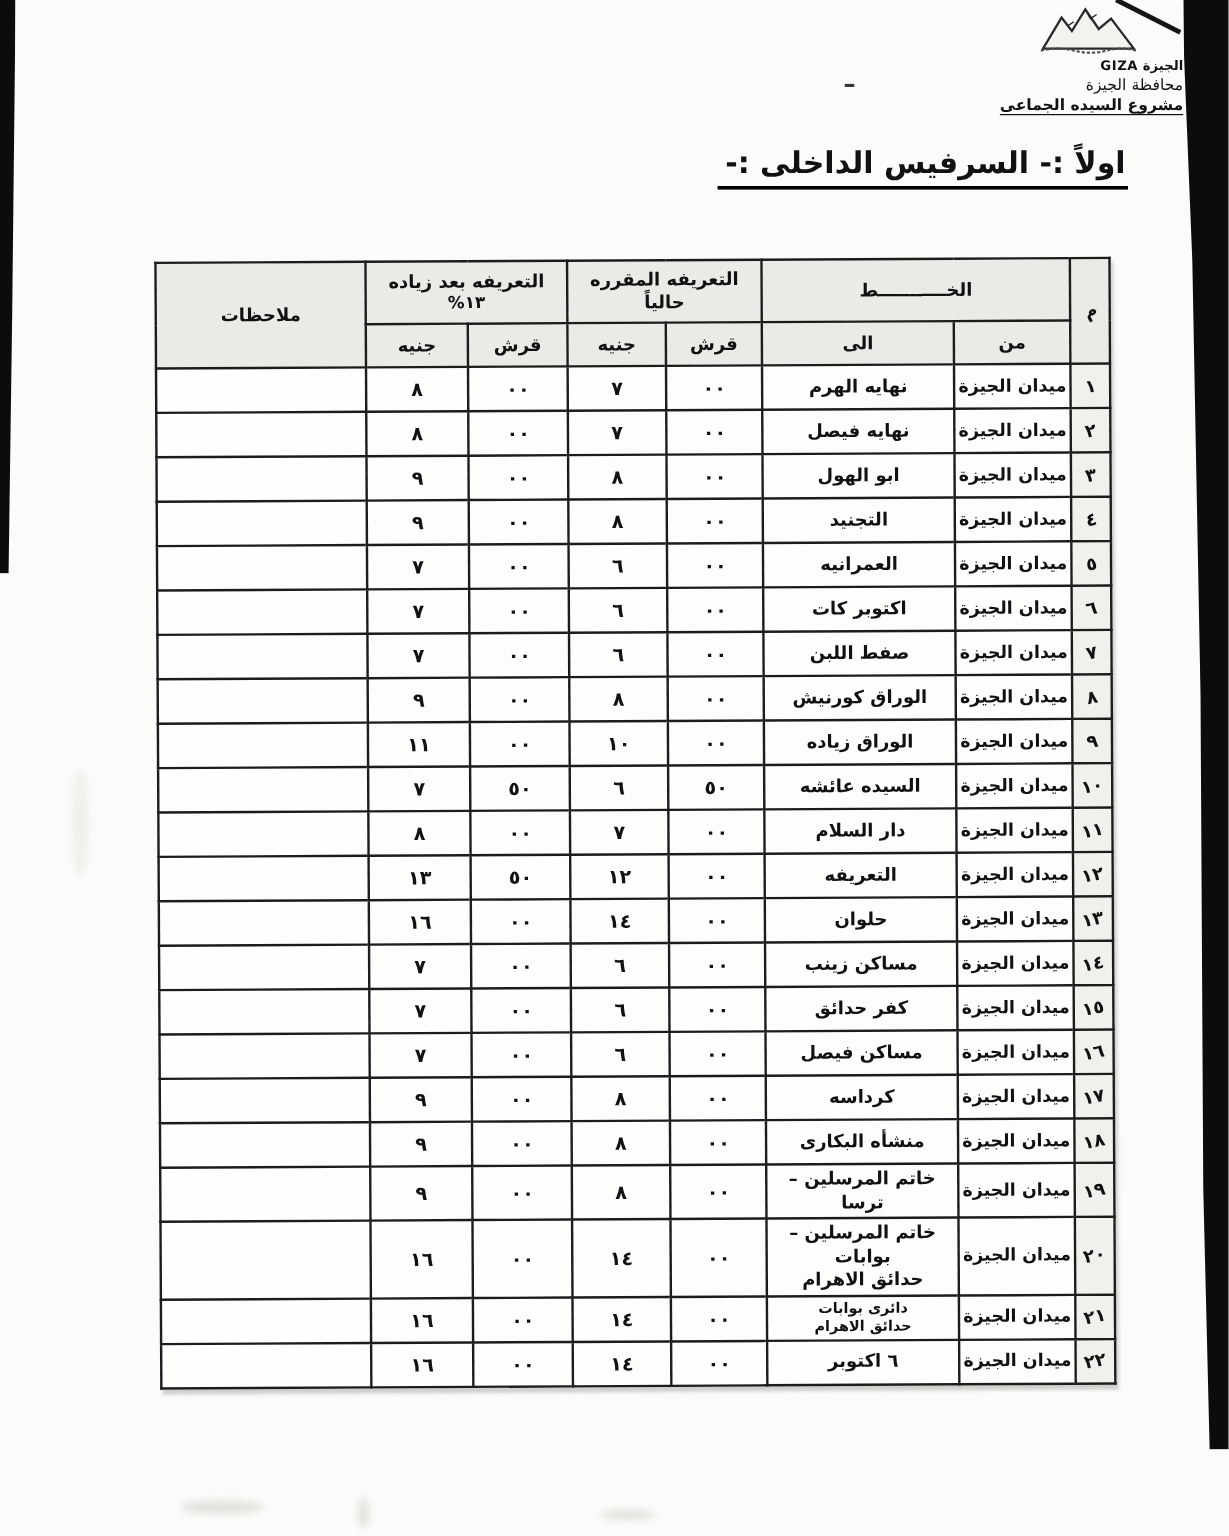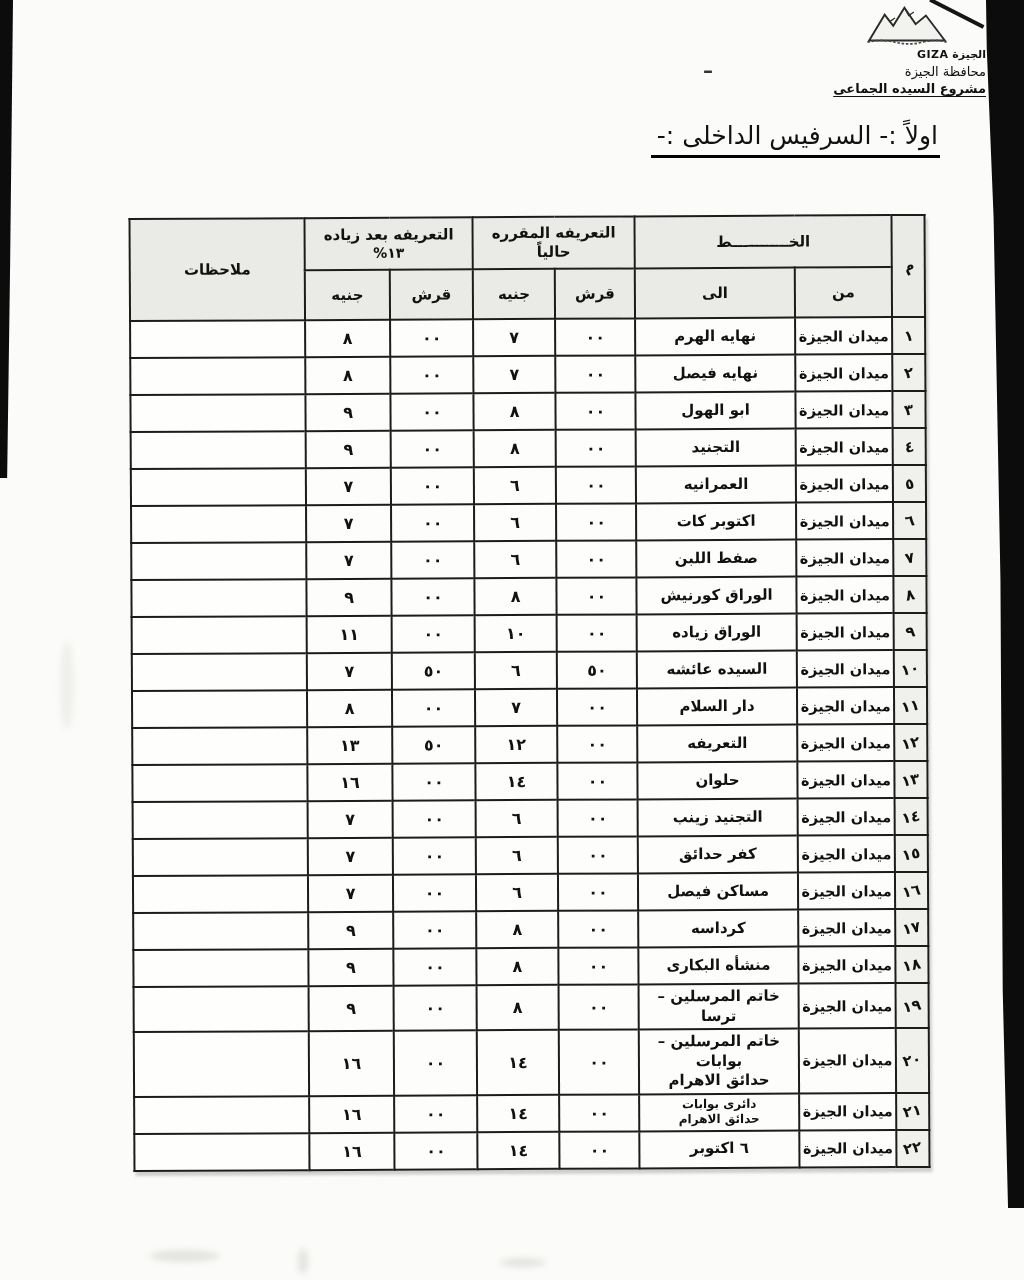--- a/index.html
+++ b/index.html
@@ -48,42 +48,42 @@
     text-decoration:underline; text-underline-offset:3px;
   }
   .stray-dash {
     position:absolute; left:703px; top:58px;
     font-size:20px; font-weight:bold; color:#333;
   }
 
   
   .doc-title {
     position:absolute; top:121px; right:84px;
-    direction:rtl; font-size:25px; font-weight:normal;
+    direction:rtl; font-size:25px; font-weight:bold;
     border-bottom:3px solid #000; padding:0 2px 5px 6px;
     white-space:nowrap;
   }
 
   
   .tariff-table {
     position:absolute; left:131px; top:216px;
     width:795px; direction:rtl;
     border-collapse:collapse; table-layout:fixed;
     transform:rotate(-0.3deg);
     box-shadow:2px 4px 3px rgba(90,90,85,.28);
     background:#fff;
   }
   .tariff-table th, .tariff-table td {
     border:2px solid #1c1c1c;
     text-align:center; vertical-align:middle;
     font-weight:bold; overflow:hidden;
   }
   .tariff-table thead th { background:#eaeae6; }
   .row-group th { height:52px; font-size:15px; }
-  .row-sub   th { height:50px; font-size:15px; }
+  .row-sub   th { height:36px; font-size:15px; }
   .two-line { line-height:1.25; font-size:14px; }
   .pct { font-size:14px; }
   .th-kha { letter-spacing:1px; }
   .th-no span { display:inline-block; transform:rotate(-28deg); font-size:15px; }
 
   .tariff-table td { height:37px; font-size:15px; background:#fdfdfc; }
   td.col-no { background:#f0f0ec; }
   td.col-no span { display:inline-block; transform:rotate(-11deg); font-size:15px; }
   td.col-num { font-size:16px; letter-spacing:1px; }
   td.col-to { white-space:pre-line; line-height:1.3; padding:2px 4px; }
@@ -277,21 +277,21 @@
         <td class="col-to">حلوان</td>
         <td class="col-num">٠٠</td>
         <td class="col-num">١٤</td>
         <td class="col-num">٠٠</td>
         <td class="col-num">١٦</td>
         <td class="col-notes"></td>
       </tr>
       <tr>
         <td class="col-no"><span>١٤</span></td>
         <td class="col-from">ميدان الجيزة</td>
-        <td class="col-to">التجنيد زينب</td>
+        <td class="col-to">مساكن زينب</td>
         <td class="col-num">٠٠</td>
         <td class="col-num">٦</td>
         <td class="col-num">٠٠</td>
         <td class="col-num">٧</td>
         <td class="col-notes"></td>
       </tr>
       <tr>
         <td class="col-no"><span>١٥</span></td>
         <td class="col-from">ميدان الجيزة</td>
         <td class="col-to">كفر حدائق</td>

